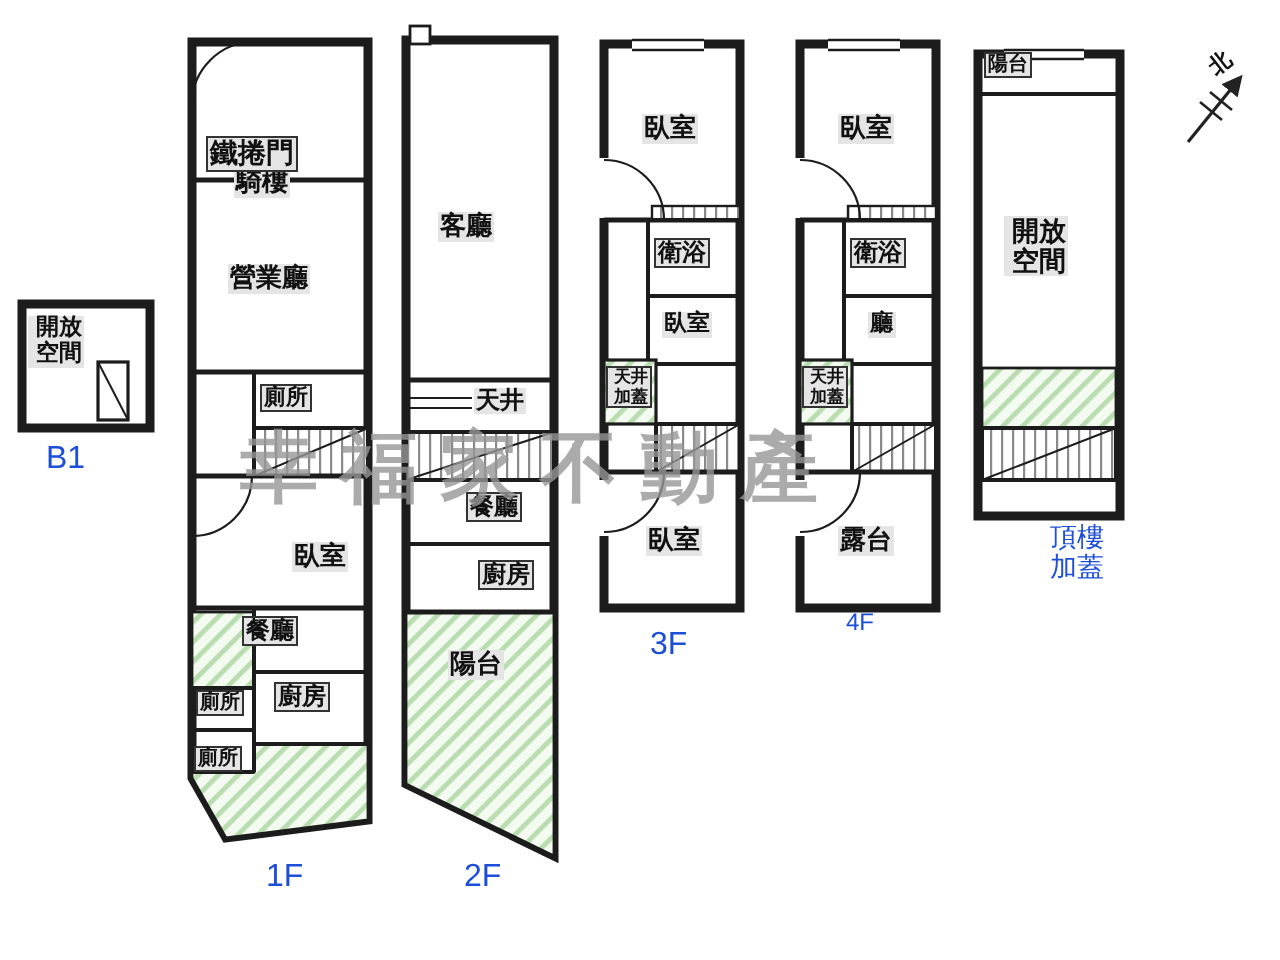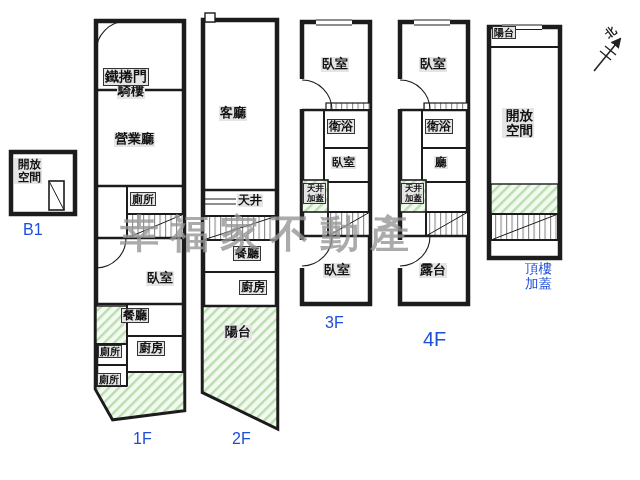--- a/index.html
+++ b/index.html
@@ -158,21 +158,21 @@
   <div class="lbl" style="left:331px;top:156px;font-size:11.5px;">臥室</div>
   <div class="lbl wrap boxed" style="left:303px;top:183px;width:19px;font-size:8.5px;">天井加蓋</div>
   <div class="lbl" style="left:323px;top:263px;font-size:13px;">臥室</div>
   <div class="lbl floor-name" style="left:324px;top:314px;font-size:16px;">3F</div>
 
   <div class="lbl" style="left:419px;top:57px;font-size:13px;">臥室</div>
   <div class="lbl boxed" style="left:425px;top:119px;font-size:12px;">衛浴</div>
   <div class="lbl" style="left:434px;top:156px;font-size:11.5px;">廳</div>
   <div class="lbl wrap boxed" style="left:401px;top:183px;width:19px;font-size:8.5px;">天井加蓋</div>
   <div class="lbl" style="left:419px;top:263px;font-size:13px;">露台</div>
-  <div class="lbl floor-name" style="left:422px;top:328px;font-size:20px;">4F</div>
+  <div class="lbl floor-name" style="left:422px;top:305px;font-size:12px;">4F</div>
 
   <div class="lbl boxed" style="left:492px;top:26px;font-size:10px;">陽台</div>
   <div class="lbl wrap" style="left:502px;top:108px;width:30px;font-size:13.5px;">開放空間</div>
   <div class="lbl wrap floor-name" style="left:519px;top:261px;width:32px;font-size:13.5px;">頂樓加蓋</div>
 
   <div class="lbl" id="compass-north" style="left:604px;top:26px;font-size:11px;">北</div>
 
   <div id="watermark">幸福家不動產</div>
 
 </div>

